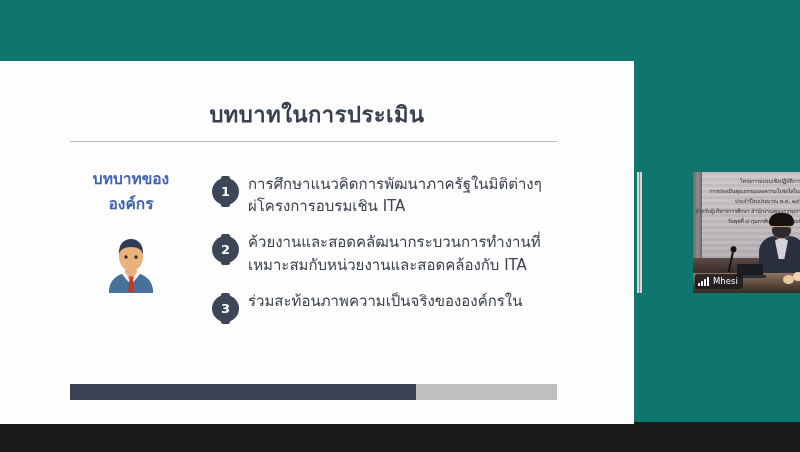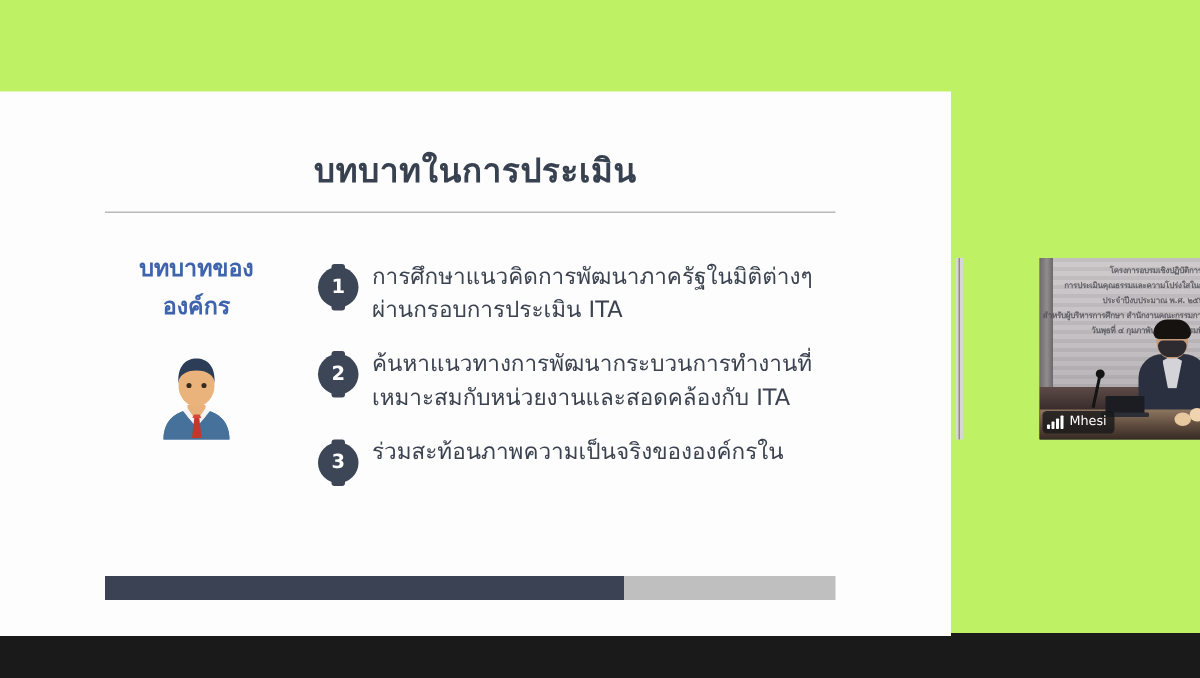--- a/index.html
+++ b/index.html
@@ -12,21 +12,21 @@
     height: 452px;
     overflow: hidden;
     font-family: "DejaVu Sans", "Liberation Sans", sans-serif;
   }
 
   
   .stage {
     position: relative;
     width: 800px;
     height: 422px;
-    background: #bef264;
+    background: #0f766e;
   }
 
   
   .slide {
     position: absolute;
     left: 0;
     top: 61px;
     width: 634px;
     height: 363px;
     background: #fdfdfd;
@@ -390,32 +390,32 @@
     <div class="bullets">
 
       <div class="bullet-row">
         <div class="badge">
           <div class="nub top"></div>
           <div class="disc">1</div>
           <div class="nub bottom"></div>
         </div>
         <div class="bullet-text">
           <span>การศึกษาแนวคิดการพัฒนาภาครัฐในมิติต่างๆ</span>
-          <span>ผ่านกรอบการประเมิน  ITA</span>
+          <span>ผ่โครงการอบรมเชิน  ITA</span>
         </div>
       </div>
 
       <div class="bullet-row">
         <div class="badge">
           <div class="nub top"></div>
           <div class="disc">2</div>
           <div class="nub bottom"></div>
         </div>
         <div class="bullet-text">
-          <span>ค้นหาแนวทางการพัฒนากระบวนการทำงานที่</span>
+          <span>ค้วยงานและสอดคลัฒนากระบวนการทำงานที่</span>
           <span>เหมาะสมกับหน่วยงานและสอดคล้องกับ  ITA</span>
         </div>
       </div>
 
       <div class="bullet-row">
         <div class="badge">
           <div class="nub top"></div>
           <div class="disc">3</div>
           <div class="nub bottom"></div>
         </div>

